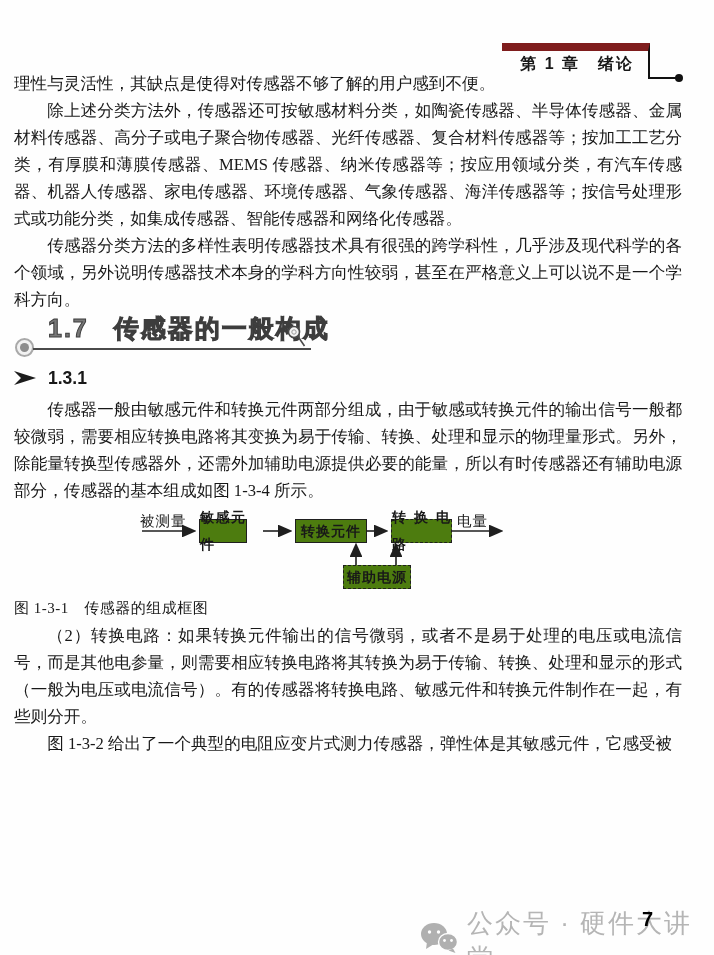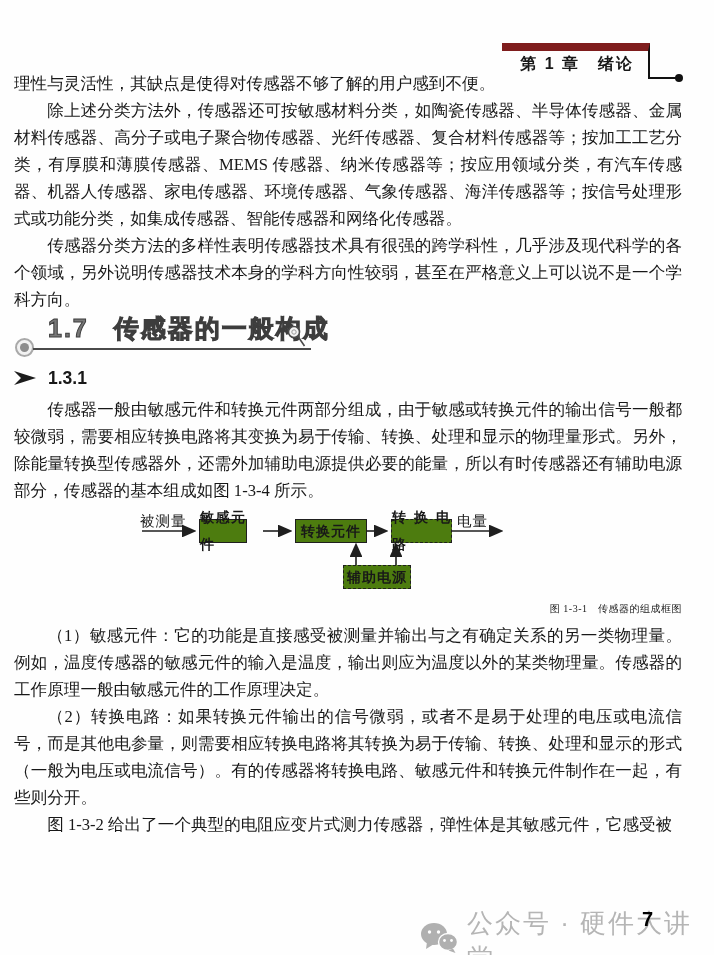--- a/index.html
+++ b/index.html
@@ -39,21 +39,21 @@
   .ss-num{margin-right:6px;}
 
   
   .figure-block{position:relative;width:668px;height:88px;margin-top:3px;}
   .fig-svg{position:absolute;left:0;top:0;}
   .fig-box{position:absolute;box-sizing:border-box;height:24px;display:flex;align-items:center;justify-content:center;
            font-size:14px;font-weight:bold;background:#4d7c0f;letter-spacing:1px;}
   .solid-box{border:1.6px solid #1f1f1f;}
   .dashed-box{border:1.6px dashed #1f1f1f;}
   .fig-label{position:absolute;font-size:14.5px;font-weight:normal;letter-spacing:1px;}
-  .fig-caption{text-align:right;font-size:10px;margin-top:4px;margin-bottom:4px;letter-spacing:0.5px;}
+  .fig-caption{text-align:left;font-size:15px;margin-top:4px;margin-bottom:4px;letter-spacing:0.5px;}
 
   
   .watermark{position:absolute;left:420px;top:906px;display:flex;align-items:center;gap:9px;
              color:#b5b5b5;font-family:"Liberation Sans","DejaVu Sans",sans-serif;
              font-size:26px;letter-spacing:2px;z-index:1;}
   .page-number{position:absolute;left:642px;top:908px;font-family:"Liberation Sans","DejaVu Sans",sans-serif;
                font-weight:bold;font-size:20px;color:#000;z-index:2;}
 </style>
 </head>
 <body>
@@ -119,21 +119,20 @@
       </svg>
       <span class="fig-label" style="left:126px;top:1px;">被测量</span>
       <div class="fig-box solid-box" style="left:185px;top:12px;width:48px;">敏感元件</div>
       <div class="fig-box solid-box" style="left:281px;top:12px;width:72px;">转换元件</div>
       <div class="fig-box dashed-box" style="left:377px;top:12px;width:61px;">转换电路</div>
       <div class="fig-box dashed-box" style="left:329px;top:58px;width:68px;">辅助电源</div>
       <span class="fig-label" style="left:443px;top:1px;">电量</span>
     </div>
     <p class="fig-caption">图 1-3-1　传感器的组成框图</p>
 
-    <p class="indent">（1）敏感元件：它的功能是直接感受被测量并输出与之有确定关系的另一类物理量。例如，温度传感器的敏感元件的输入是温度，输出则应为温度以外的某类物理量。传感器的工作原理一般由敏感元件的工作原理决定。</p>
     <p class="indent">（2）转换电路：如果转换元件输出的信号微弱，或者不是易于处理的电压或电流信号，而是其他电参量，则需要相应转换电路将其转换为易于传输、转换、处理和显示的形式（一般为电压或电流信号）。有的传感器将转换电路、敏感元件和转换元件制作在一起，有些则分开。</p>
     <p class="indent">图 1-3-2 给出了一个典型的电阻应变片式测力传感器，弹性体是其敏感元件，它感受被</p>
 
   </div>
 
   <div class="watermark">
     <span>
       <svg width="38" height="32" viewBox="0 0 38 32">
         <ellipse cx="14" cy="12" rx="13" ry="11" fill="#b0b0b0"></ellipse>
         <polygon points="7,20 6,27 14,22" fill="#b0b0b0"></polygon>

